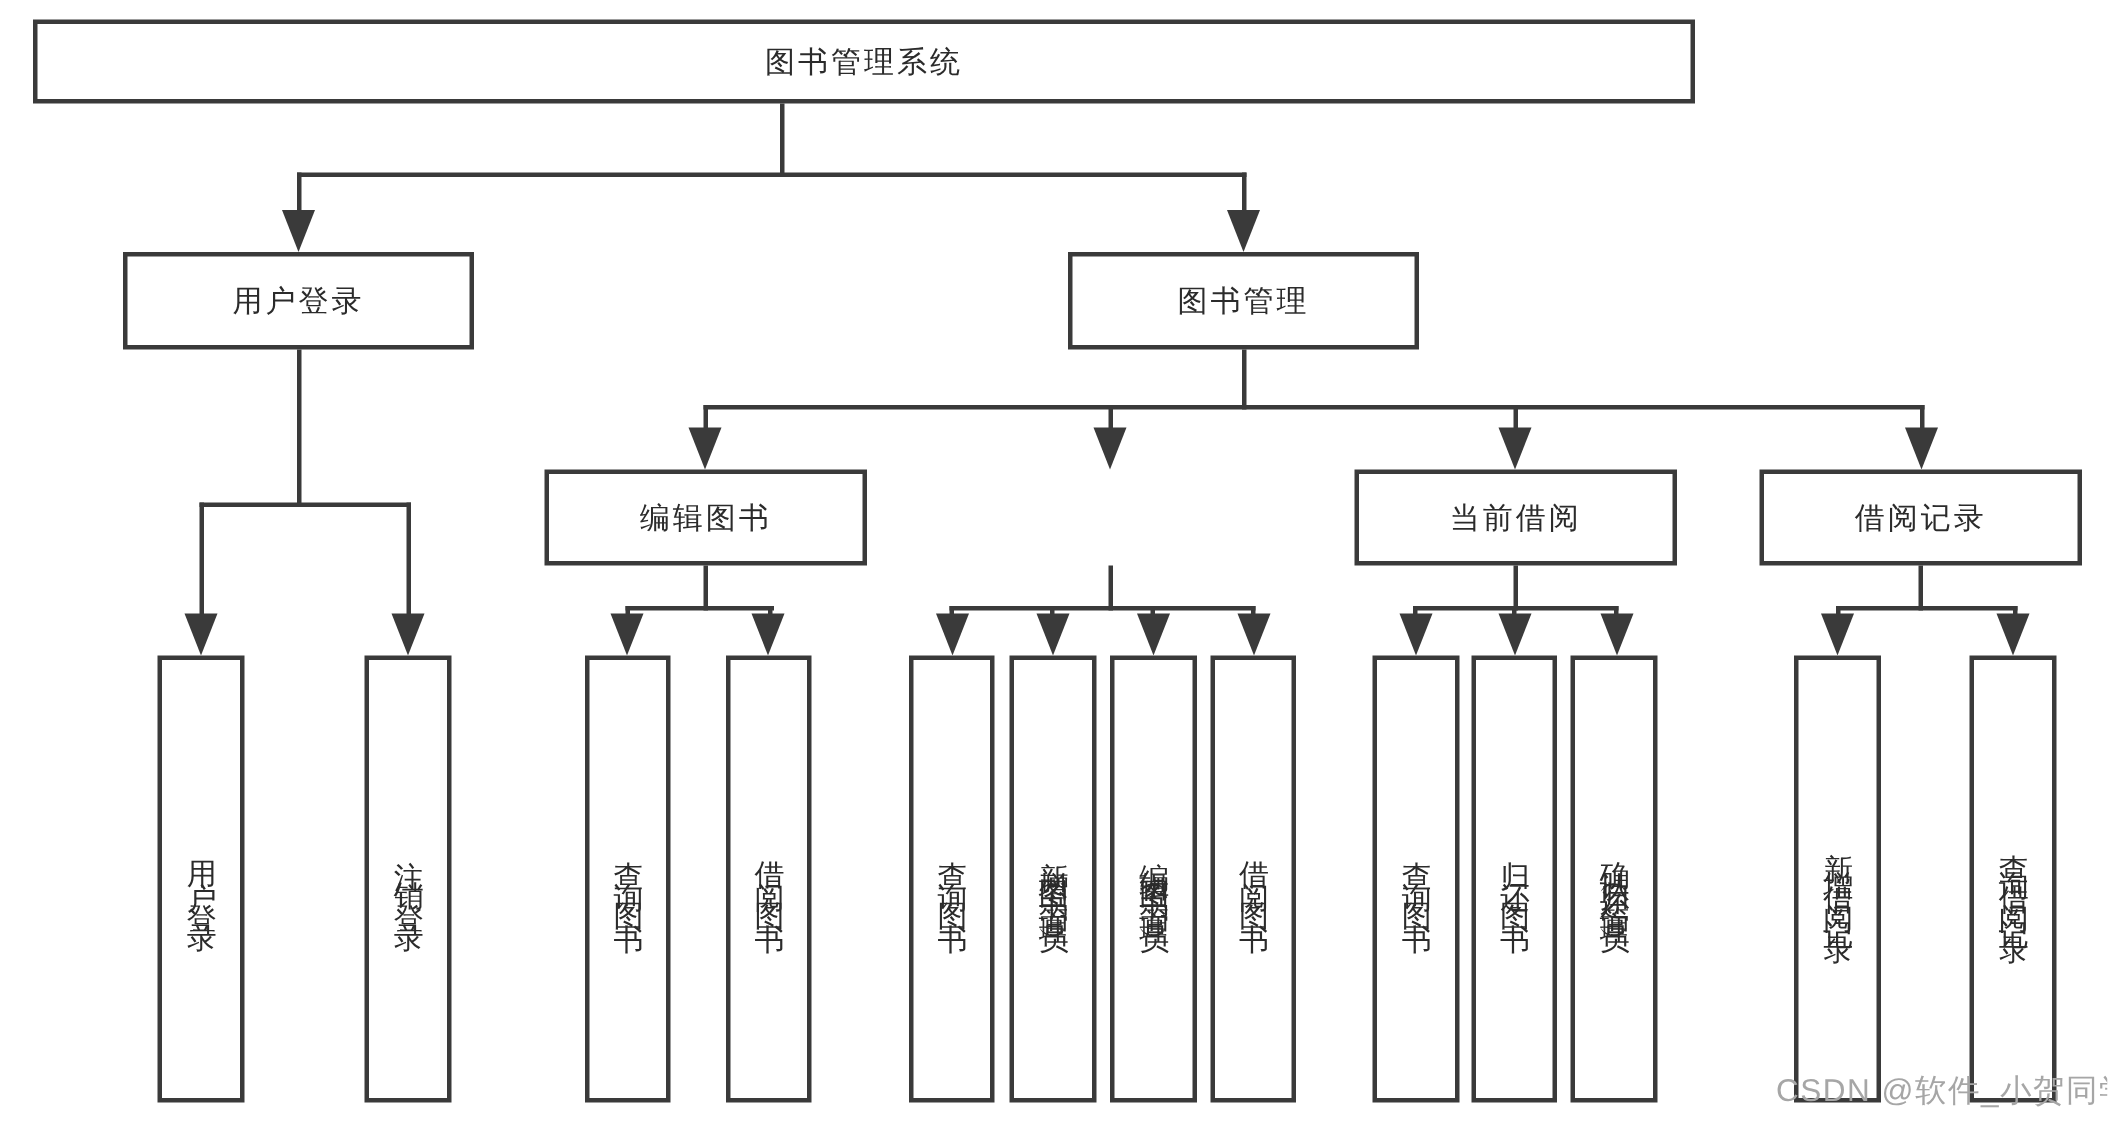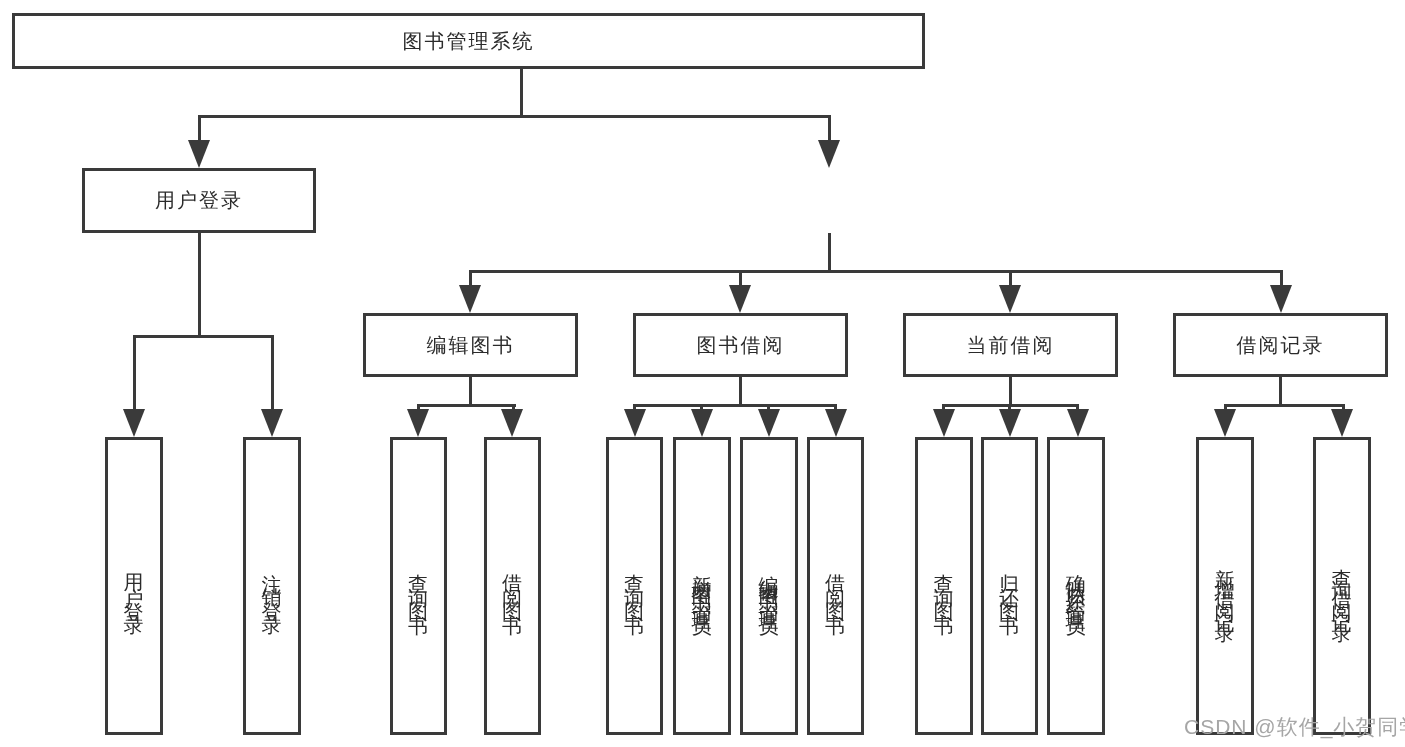--- a/index.html
+++ b/index.html
@@ -29,33 +29,36 @@
   .watermark{
     position:absolute;left:1184px;top:713px;z-index:6;
     font-size:21px;letter-spacing:1px;color:#a6a6a6;white-space:nowrap;
   }
 </style>
 </head>
 <body>
 
 <div class="stage">
 
-  <div class="box" style="left:12px;top:13px;width:913px;height:56px">
+  <div class="box" style="left:22px;top:13px;width:1108px;height:56px">
     <span>图书管理系统</span>
   </div>
 
   <div class="vline" style="left:520px;top:69px;height:48px"></div>
   <div class="hline" style="left:198px;top:115px;width:633px"></div>
   <div class="vline" style="left:198px;top:115px;height:27px"></div>
   <div class="vline" style="left:828px;top:115px;height:27px"></div>
   <div class="arrow" style="left:188px;top:140px"></div>
   <div class="arrow" style="left:818px;top:140px"></div>
 
   <div class="box" style="left:82px;top:168px;width:234px;height:65px">
     <span>用户登录</span>
+  </div>
+  <div class="box" style="left:712px;top:168px;width:234px;height:65px">
+    <span>图书管理</span>
   </div>
 
   <div class="vline" style="left:198px;top:233px;height:105px"></div>
   <div class="hline" style="left:133px;top:335px;width:141px"></div>
   <div class="vline" style="left:133px;top:335px;height:76px"></div>
   <div class="vline" style="left:271px;top:335px;height:76px"></div>
   <div class="arrow" style="left:123px;top:409px"></div>
   <div class="arrow" style="left:261px;top:409px"></div>
 
   <div class="vline" style="left:828px;top:233px;height:40px"></div>
@@ -64,23 +67,20 @@
   <div class="vline" style="left:739px;top:270px;height:17px"></div>
   <div class="vline" style="left:1009px;top:270px;height:17px"></div>
   <div class="vline" style="left:1280px;top:270px;height:17px"></div>
   <div class="arrow" style="left:459px;top:285px"></div>
   <div class="arrow" style="left:729px;top:285px"></div>
   <div class="arrow" style="left:999px;top:285px"></div>
   <div class="arrow" style="left:1270px;top:285px"></div>
 
   <div class="box" style="left:363px;top:313px;width:215px;height:64px">
     <span>编辑图书</span>
-  </div>
-  <div class="box" style="left:633px;top:313px;width:215px;height:64px">
-    <span>图书借阅</span>
   </div>
   <div class="box" style="left:1173px;top:313px;width:215px;height:64px">
     <span>借阅记录</span>
   </div>
   <div class="box" style="left:903px;top:313px;width:215px;height:64px">
     <span>当前借阅</span>
   </div>
 
   <div class="vline" style="left:469px;top:377px;height:30px"></div>
   <div class="hline" style="left:417px;top:404px;width:99px"></div>

